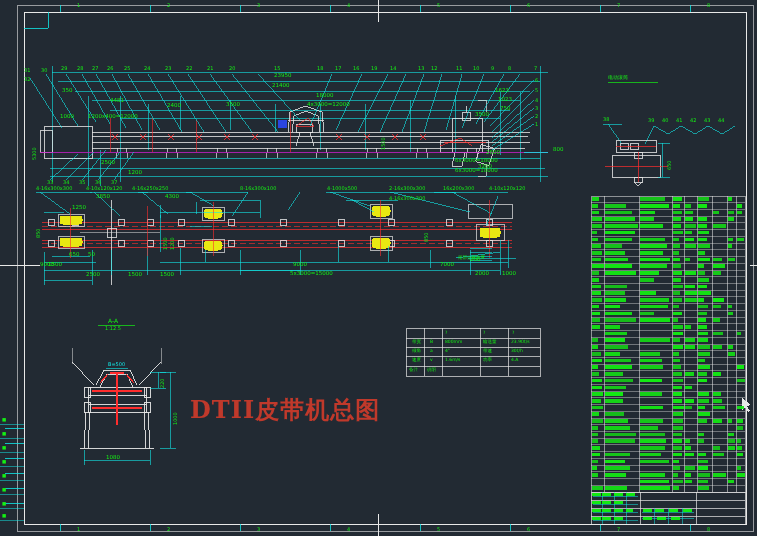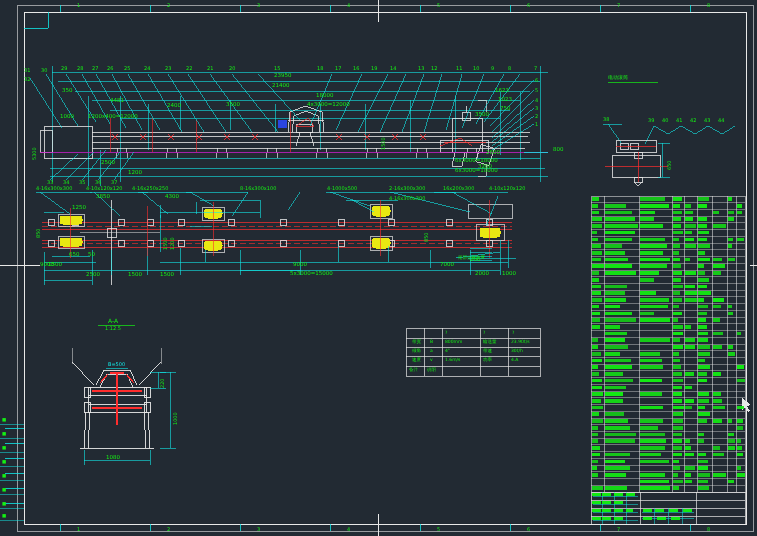--- a/index.html
+++ b/index.html
@@ -674,20 +674,21 @@
   <div class="lbl grn t5" style="left:718px;top:118px">44</div>
   <div class="lbl grn t5 rot90" style="left:667px;top:170px">650</div>
 
   <div class="lbl grn t6" style="left:108px;top:318px">A-A</div>
   <div class="lbl grn t5" style="left:105px;top:326px">1:12.5</div>
   <div class="lbl cyn t5" style="left:108px;top:362px">B=500</div>
   <div class="lbl grn t5 rot90" style="left:160px;top:388px">220</div>
   <div class="lbl grn t5 rot90" style="left:173px;top:425px">1000</div>
   <div class="lbl grn t55" style="left:106px;top:455px">1080</div>
 
+  <div class="title-main" style="left:190px;top:394px">DTII皮带机总图</div>
 
   <div class="lbl grn t45" style="left:445px;top:331px">?</div>
   <div class="lbl grn t45" style="left:483px;top:331px">?</div>
   <div class="lbl grn t45" style="left:512px;top:331px">?</div>
 
   <div class="lbl grn t45" style="left:412px;top:340px">带宽</div>
   <div class="lbl grn t45" style="left:430px;top:340px">B</div>
   <div class="lbl grn t45" style="left:445px;top:340px">800mm</div>
   <div class="lbl grn t45" style="left:483px;top:340px">输送量</div>
   <div class="lbl grn t45" style="left:511px;top:340px">23.90t/s</div>

